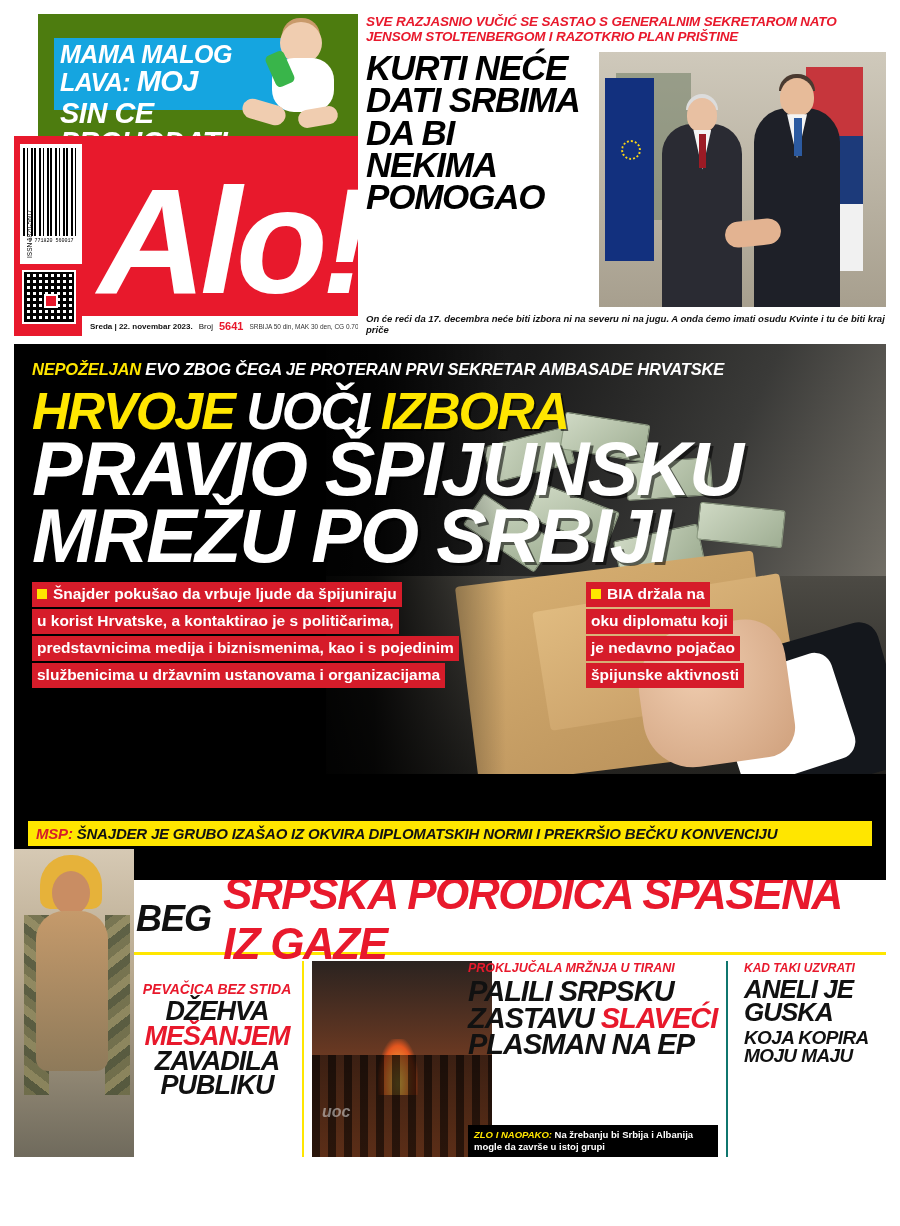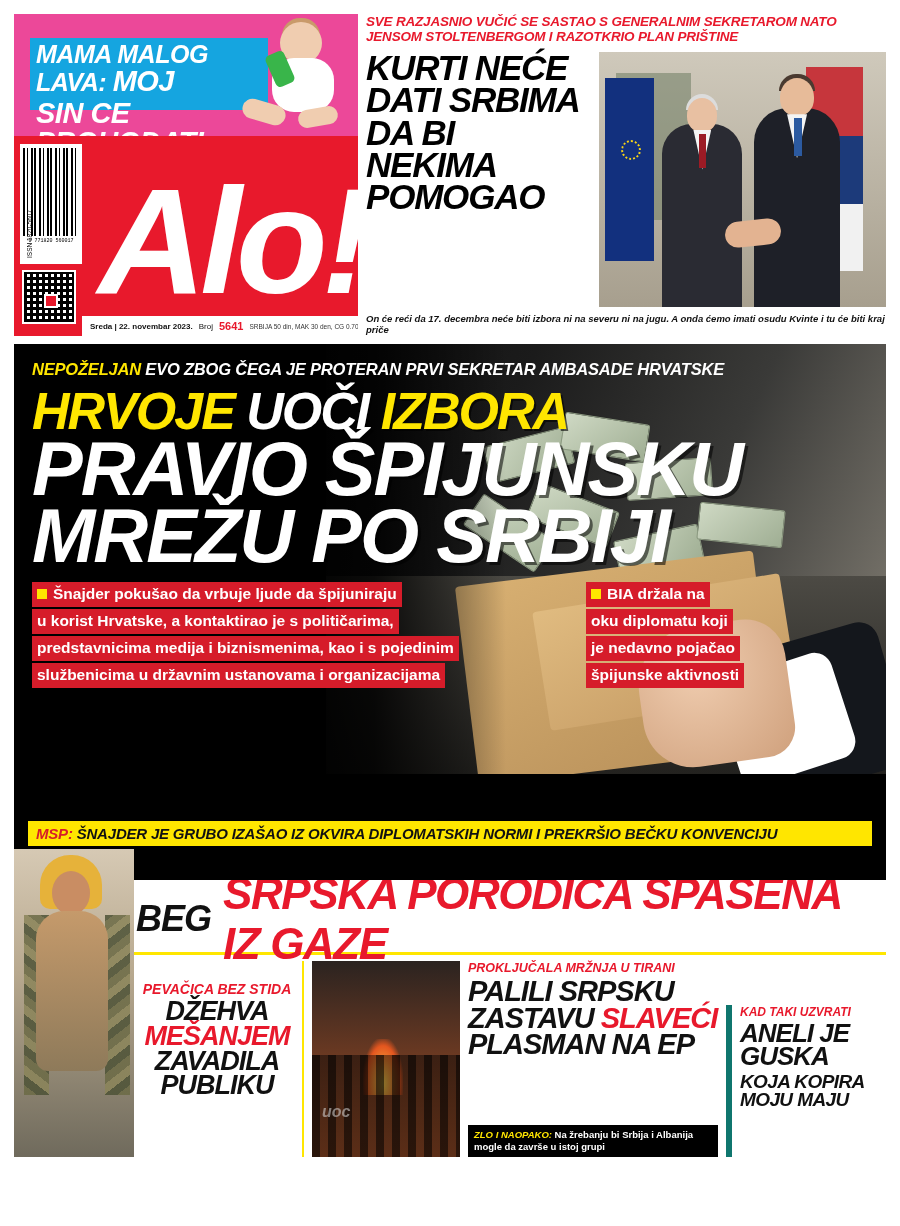--- a/index.html
+++ b/index.html
@@ -24,22 +24,23 @@
   }
   .top-left {
     width: 344px;
     position: relative;
     display: flex;
     flex-direction: column;
   }
   .promo {
     position: relative;
     height: 122px;
-    background: #ec4899;
+    background: #4d7c0f;
     overflow: hidden;
+    margin-left: 24px;
   }
   .promo-blue {
     position: absolute;
     left: 16px; top: 24px;
     width: 238px; height: 72px;
     background: #15a5e0;
   }
   .promo-text {
     position: absolute;
     left: 22px; top: 28px;
@@ -413,21 +414,21 @@
   .c1-kicker {
     font-size: 14px; font-weight: 800; font-style: italic; color: #e8192c;
     margin-bottom: 2px;
   }
   .c1-h { font-size: 27px; font-weight: 800; font-style: italic; line-height: .92;
     letter-spacing: -1px; color: #111; }
   .c1-h .red { color: #e8192c; }
 
   .col2 { width: 148px; }
   .col2-photo {
-    width: 148px; height: 196px;
+    width: 180px; height: 196px;
     background: linear-gradient(180deg,#2b2320 0%, #6d3a22 50%, #a8542a 100%);
     position: relative; overflow: hidden;
   }
   .c2-crowd { position: absolute; left: 0; bottom: 0; width: 100%; height: 52%;
     background: repeating-linear-gradient(90deg, rgba(0,0,0,.75) 0 8px, rgba(0,0,0,.45) 8px 16px); }
   .c2-fire { position: absolute; left: 48%; top: 40%; width: 40px; height: 56px;
     margin-left: -20px; background: radial-gradient(ellipse at 50% 80%, #ffd24d, #e4561f 60%, rgba(228,86,31,0) 75%); }
   .c2-word { position: absolute; left: 10px; bottom: 36px; color: #d9d9d9; font-size: 16px;
     font-weight: 800; font-style: italic; opacity: .55; }
 
@@ -436,21 +437,21 @@
   .c3-h { margin-top: 3px; font-size: 29px; font-weight: 800; font-style: italic;
     line-height: .92; letter-spacing: -1px; color: #111; }
   .c3-h .red { color: #e8192c; margin-top: 47px; }
   .c3-box {
     position: absolute; left: 0; right: 0; bottom: 0;
     background: #000; color: #fff; padding: 4px 6px;
     font-size: 9.5px; font-weight: 700; line-height: 1.25;
   }
   .c3-box .tag { color: #ffe600; font-style: italic; font-weight: 800; }
 
-  .col4 { width: 148px; border-left: 6px solid #0f766e; padding-left: 8px; margin-top: 44px; }
+  .col4 { width: 148px; border-left: 2px solid #0f766e; padding-left: 16px; }
   .c4-kicker { font-size: 12px; font-weight: 800; font-style: italic; color: #e8192c; }
   .c4-h { margin-top: 3px; font-size: 26px; font-weight: 800; font-style: italic;
     line-height: .9; letter-spacing: -1px; color: #111; }
   .c4-sub { margin-top: 4px; font-size: 19px; font-weight: 800; font-style: italic;
     line-height: .95; letter-spacing: -.6px; color: #111; }
 
   .yellow-rule { height: 3px; background: #ffe600; margin: 4px 0 0 0; }
   .divider-v { width: 2px; background: #ffe600; }
 </style>
 </head>

